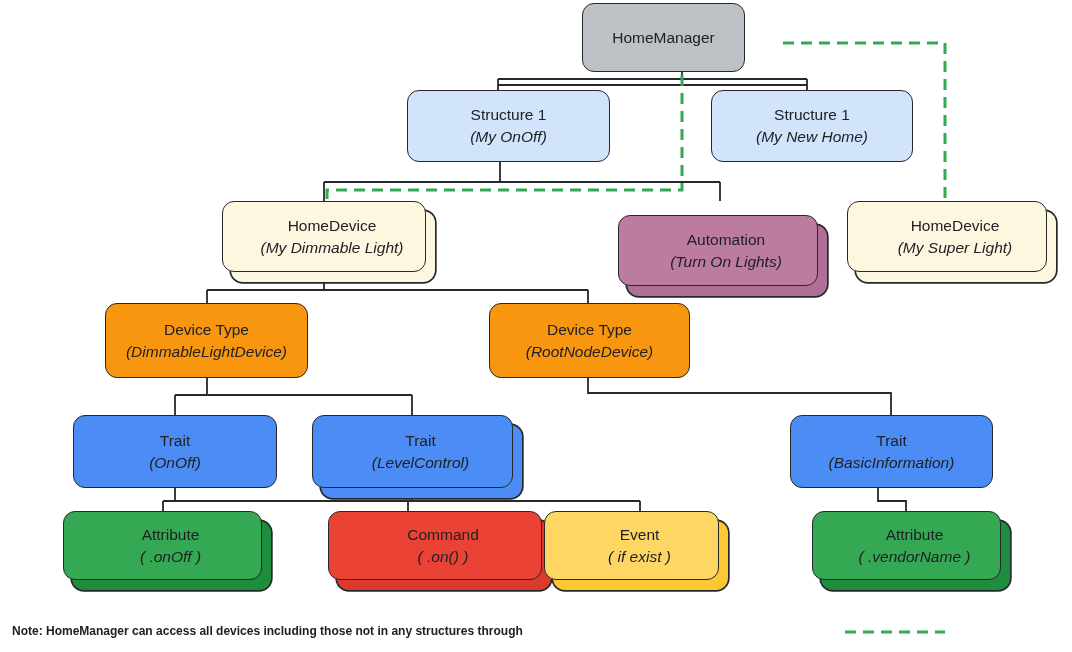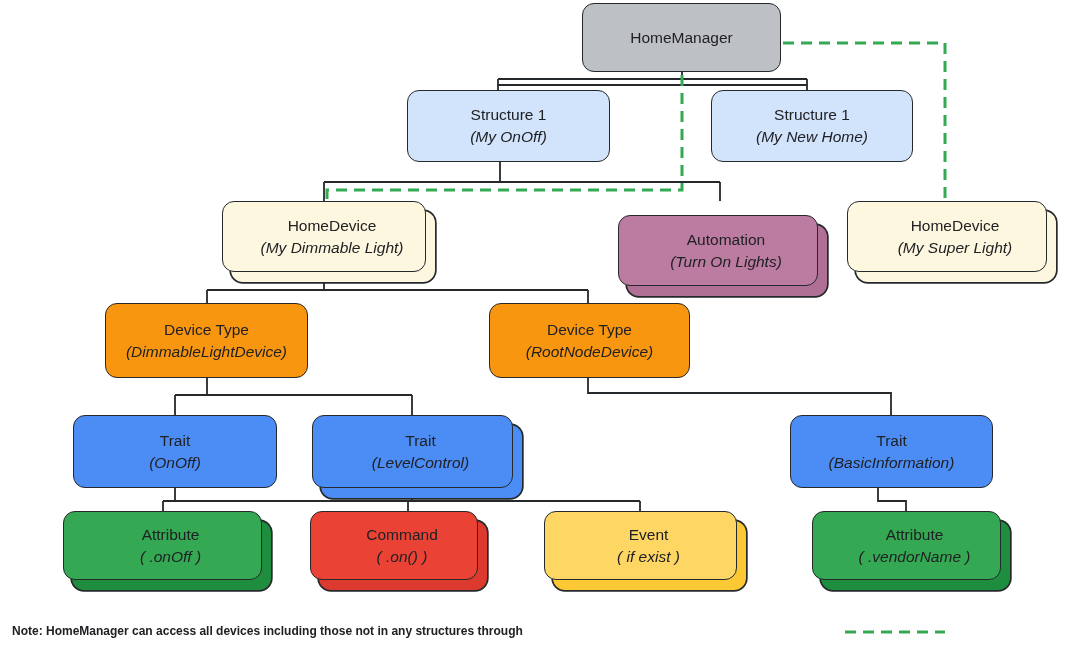--- a/index.html
+++ b/index.html
@@ -47,21 +47,21 @@
       <path d="M175 488 V501 M412 493 V501 M163 501 H640 M163 501 V511 M408 501 V511 M640 501 V511"></path>
       <path d="M878 488 V501 H906 V511"></path>
     </g>
     <g class="gwire">
       <path d="M783 43 H945 V201"></path>
       <path d="M682 75 V190 H327 V201"></path>
       <path d="M845 632 H945"></path>
     </g>
   </svg>
 
-  <div class="node k-gray" style="left:582px;top:3px;width:199px;height:69px">
+  <div class="node k-gray" style="left:582px;top:3px;width:163px;height:69px">
     <span class="t">HomeManager</span>
   </div>
 
   <div class="node k-structure" style="left:399px;top:90px;width:203px;height:72px">
     <span class="t">Structure 1</span>
     <span class="sub">(My OnOff)</span>
   </div>
 
   <div class="node k-structure" style="left:703px;top:90px;width:202px;height:72px">
     <span class="t">Structure 1</span>
@@ -106,26 +106,26 @@
   <div class="node k-trait" style="left:790px;top:415px;width:203px;height:73px">
     <span class="t">Trait</span>
     <span class="sub">(BasicInformation)</span>
   </div>
 
   <div class="node k-attribute stacked" style="left:63px;top:511px;width:199px;height:69px">
     <span class="t">Attribute</span>
     <span class="sub">( .onOff )</span>
   </div>
 
-  <div class="node k-command stacked" style="left:310px;top:511px;width:168px;height:69px">
+  <div class="node k-command stacked" style="left:328px;top:511px;width:214px;height:69px">
     <span class="t">Command</span>
     <span class="sub">( .on() )</span>
   </div>
 
-  <div class="node k-event stacked" style="left:544px;top:511px;width:193px;height:69px">
+  <div class="node k-event stacked" style="left:544px;top:511px;width:175px;height:69px">
     <span class="t">Event</span>
     <span class="sub">( if exist )</span>
   </div>
 
   <div class="node k-attribute stacked" style="left:812px;top:511px;width:189px;height:69px">
     <span class="t">Attribute</span>
     <span class="sub">( .vendorName )</span>
   </div>
 
   <div class="note">

